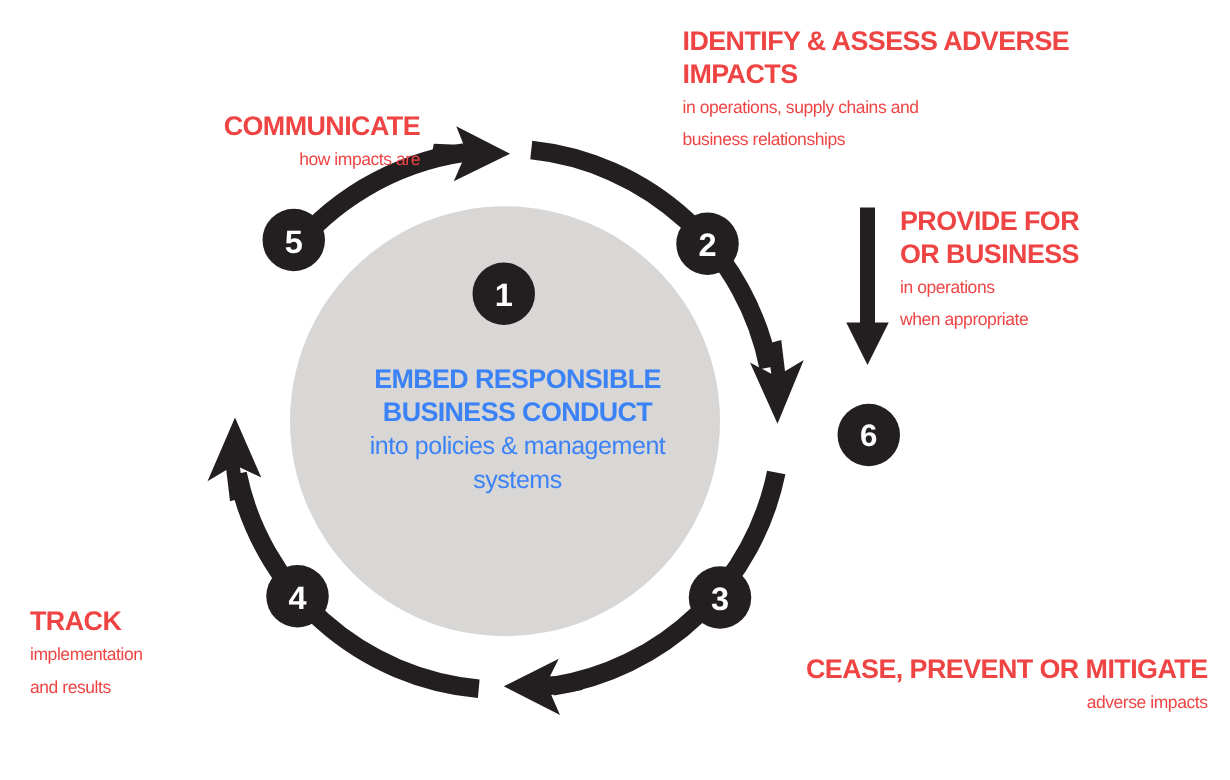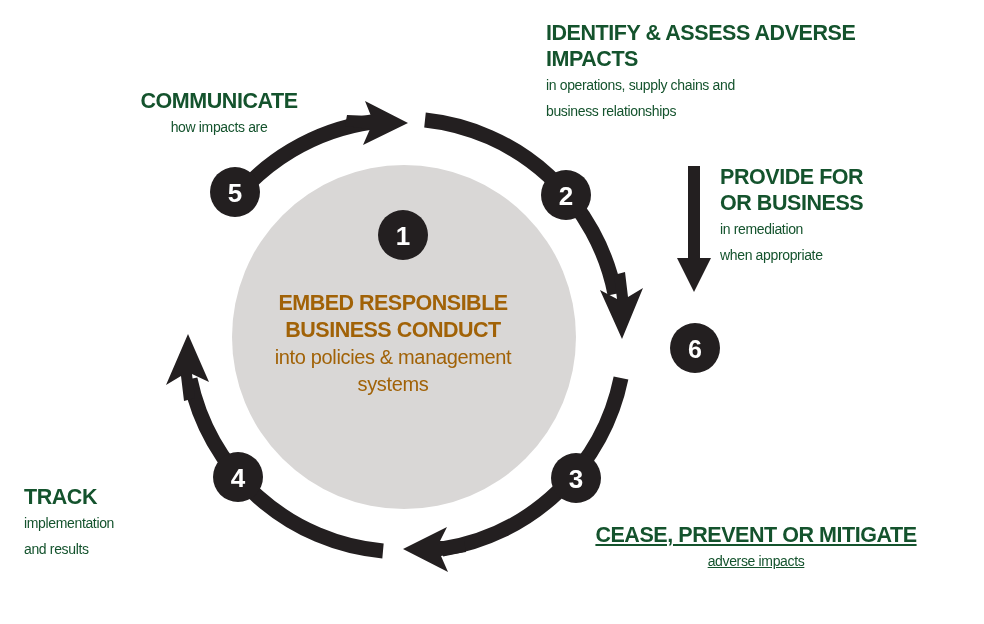--- a/index.html
+++ b/index.html
@@ -28,49 +28,49 @@
   #ring-svg {
     position: absolute;
     left: 0; top: 0;
     width: 984px;
     height: 624px;
   }
 
   
   .callout {
     position: absolute;
-    color: #14532d;
+    color: #ef4444;
   }
   .callout .hd {
     font-weight: bold;
     font-size: 21.5px;
     line-height: 26px;
     letter-spacing: -0.45px;
   }
   .callout .sub {
     font-weight: normal;
     font-size: 14px;
     line-height: 26px;
     letter-spacing: -0.35px;
   }
 
   #callout-2 { left: 546px; top: 20px;  width: 420px; text-align: left; }
-  #callout-5 { left: 89px;  top: 88px;  width: 260px; text-align: center; }
+  #callout-5 { left: 76px;  top: 88px;  width: 260px; text-align: right; }
   #callout-6 { left: 720px; top: 164px; width: 230px; text-align: left; }
   #callout-4 { left: 24px;  top: 484px; width: 250px; text-align: left; }
-  #callout-3 { left: 546px; top: 522px; width: 420px; text-align: center; text-decoration: underline; }
+  #callout-3 { left: 546px; top: 522px; width: 420px; text-align: right; }
 
   
   #center-label {
     position: absolute;
-    left: 236px;
+    left: 257px;
     top: 290px;
     width: 314px;
     text-align: center;
-    color: #a16207;
+    color: #3b82f6;
   }
   #center-label .hd {
     font-weight: bold;
     font-size: 21.5px;
     line-height: 27px;
     letter-spacing: -0.5px;
   }
   #center-label .sub {
     font-weight: normal;
     font-size: 20px;
@@ -164,21 +164,21 @@
   </div>
 
   <div class="callout" id="callout-5">
     <div class="hd">COMMUNICATE</div>
     <div class="sub">how impacts are</div>
   </div>
 
   <div class="callout" id="callout-6">
     <div class="hd">PROVIDE FOR</div>
     <div class="hd">OR BUSINESS</div>
-    <div class="sub">in remediation</div>
+    <div class="sub">in operations</div>
     <div class="sub">when appropriate</div>
   </div>
 
   <div class="callout" id="callout-4">
     <div class="hd">TRACK</div>
     <div class="sub">implementation</div>
     <div class="sub">and results</div>
   </div>
 
   <div class="callout" id="callout-3">

